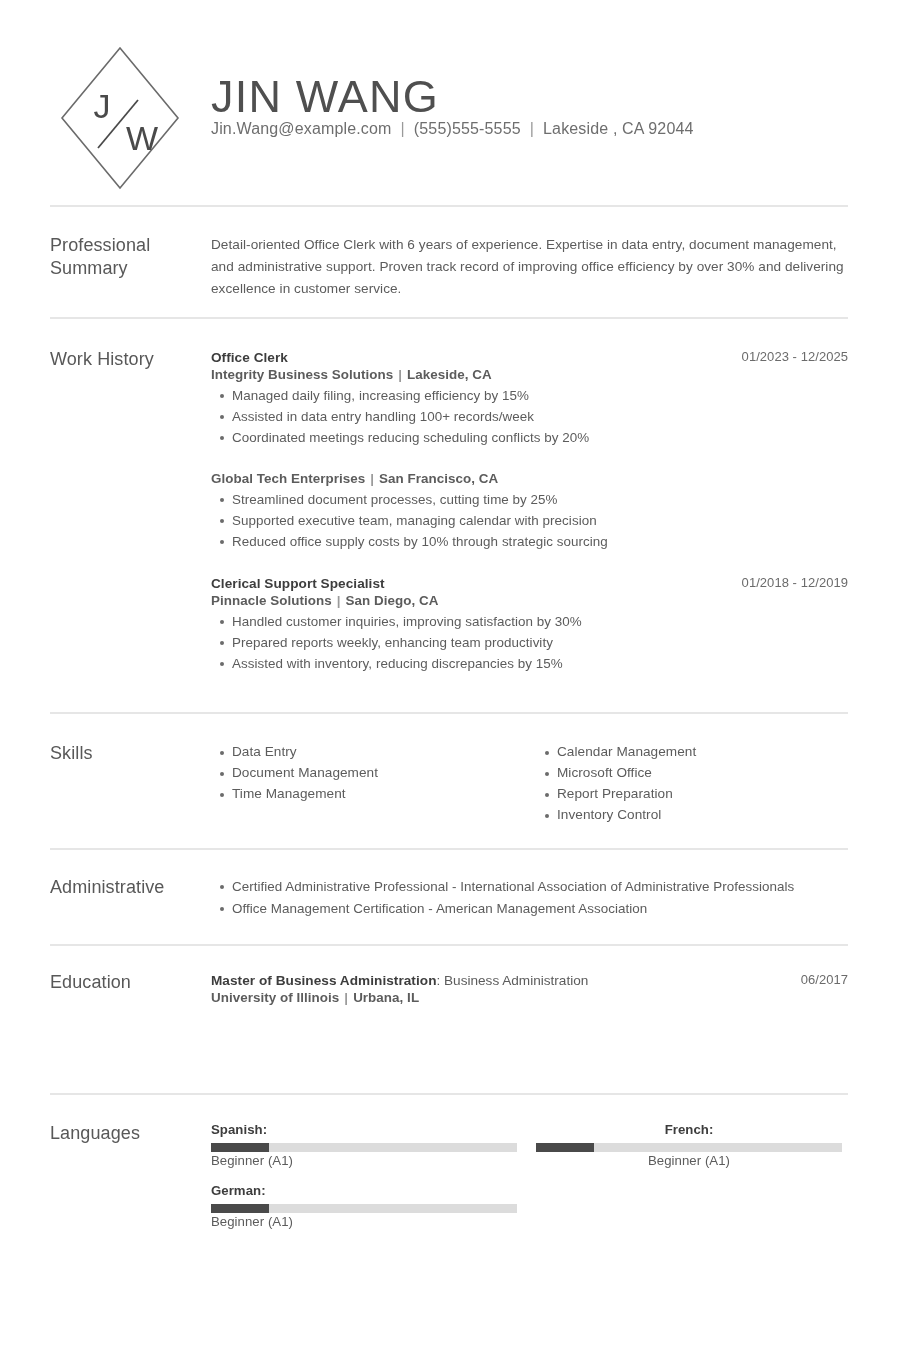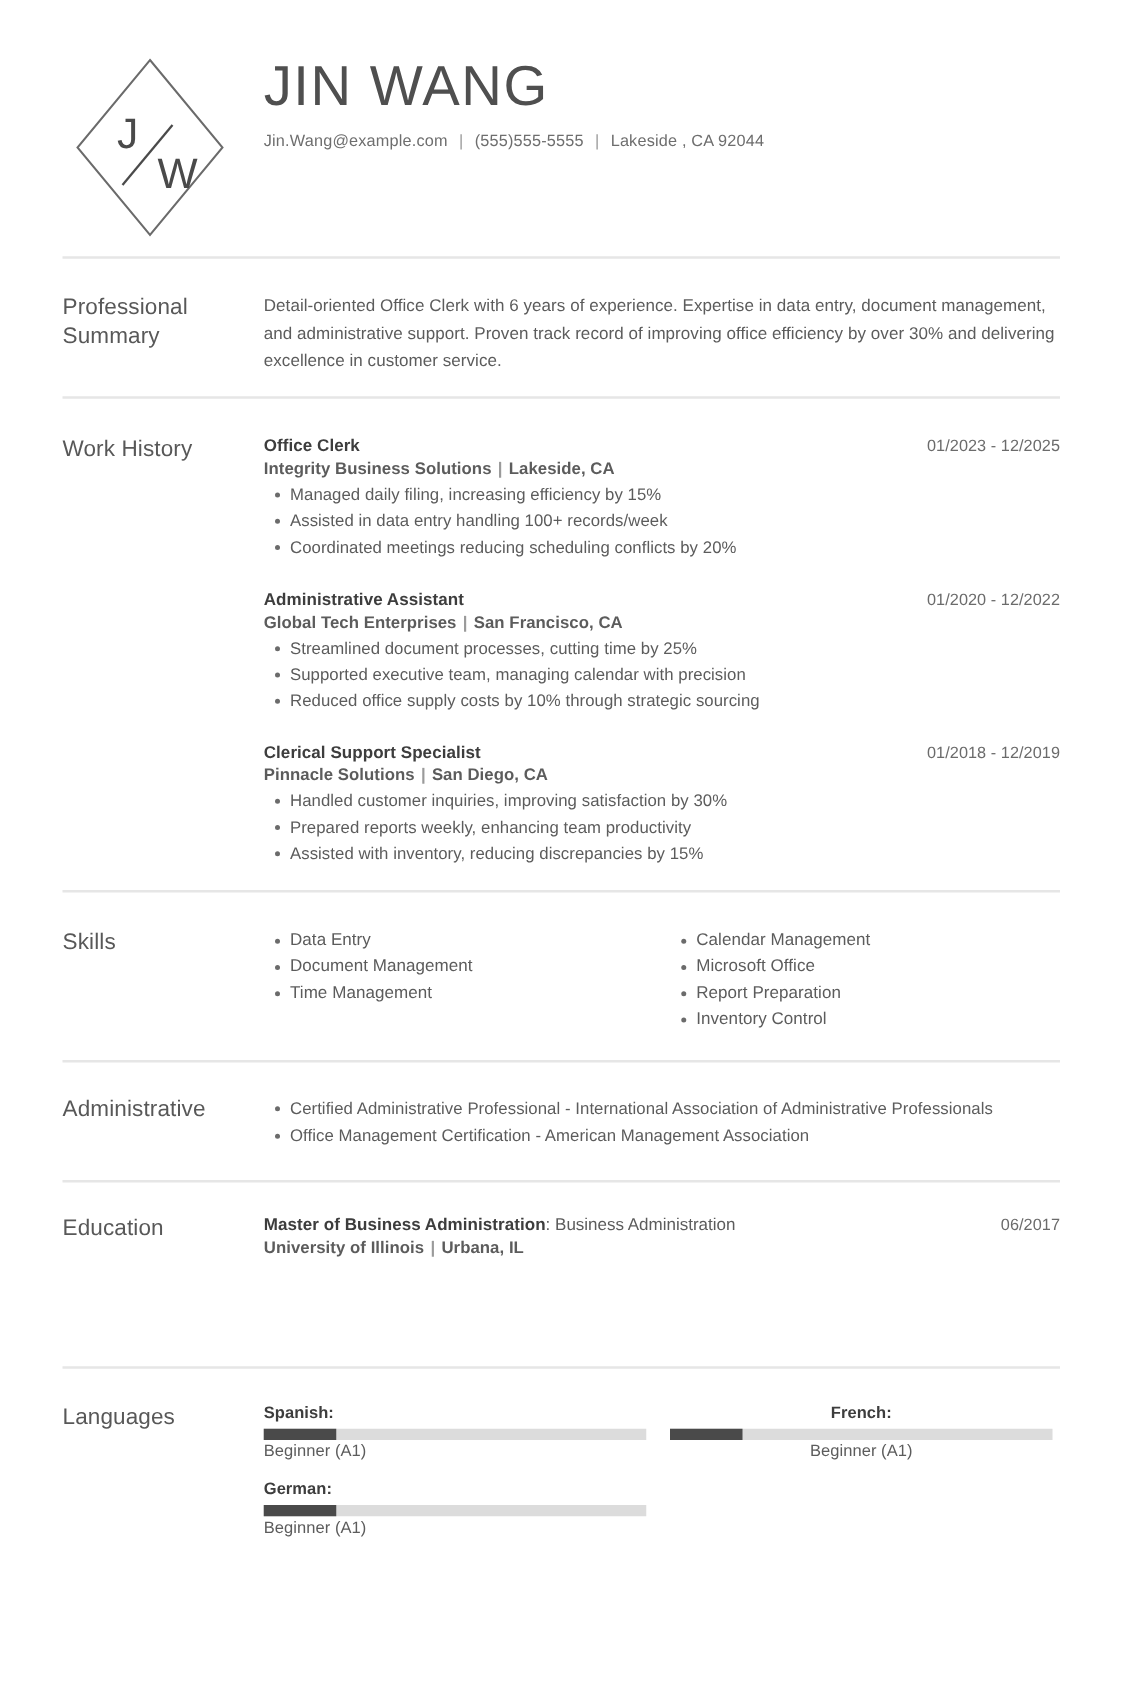--- a/index.html
+++ b/index.html
@@ -35,35 +35,35 @@
     left: 8px;
     top: 2px;
     width: 124px;
     height: 148px;
   }
   .monogram svg { display: block; width: 124px; height: 148px; }
 
   .name-block {
     position: absolute;
     left: 161px;
-    top: 4px;
+    top: 32px;
   }
 
   .full-name {
     font-size: 45px;
     font-weight: 300;
     letter-spacing: 1.2px;
     color: #4f4f4f;
     line-height: 1.0;
     white-space: nowrap;
   }
 
   .contact-line {
-    margin-top: 14px;
-    font-size: 13px;
+    margin-top: 1px;
+    font-size: 16px;
     color: #6e6e6e;
     letter-spacing: 0.15px;
     white-space: nowrap;
   }
   .contact-sep { padding: 0 9px; color: #9a9a9a; }
 
   
   .divider {
     position: absolute;
     left: 50px;
@@ -301,24 +301,20 @@
           <span>Integrity Business Solutions</span><span class="sub-sep">|</span><span>Lakeside, CA</span>
         </div>
         <ul class="bullets">
           <li>Managed daily filing, increasing efficiency by 15%</li>
           <li>Assisted in data entry handling 100+ records/week</li>
           <li>Coordinated meetings reducing scheduling conflicts by 20%</li>
         </ul>
       </div>
 
       <div class="entry">
-        <div class="entry-head">
-          <span class="entry-title">Administrative Assistant</span>
-          <span class="entry-date">01/2020 - 12/2022</span>
-        </div>
         <div class="entry-sub">
           <span>Global Tech Enterprises</span><span class="sub-sep">|</span><span>San Francisco, CA</span>
         </div>
         <ul class="bullets">
           <li>Streamlined document processes, cutting time by 25%</li>
           <li>Supported executive team, managing calendar with precision</li>
           <li>Reduced office supply costs by 10% through strategic sourcing</li>
         </ul>
       </div>
 

